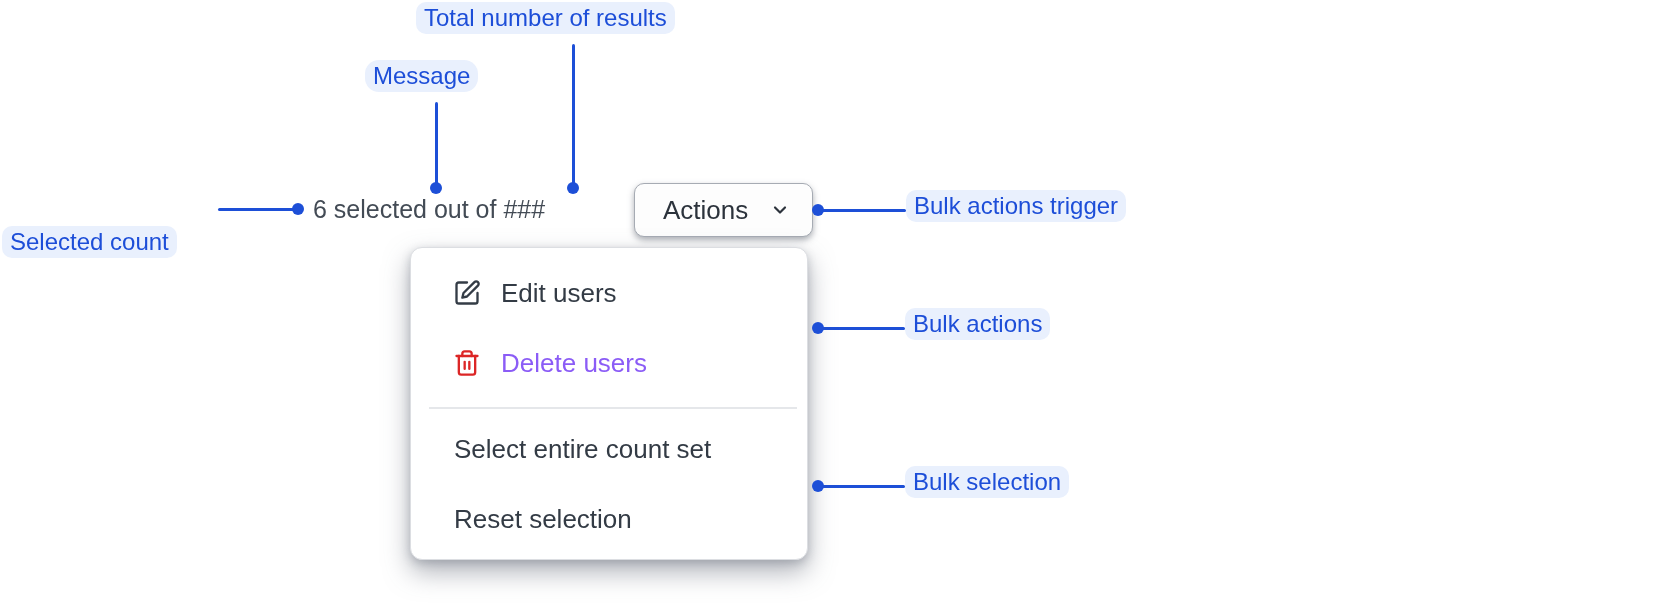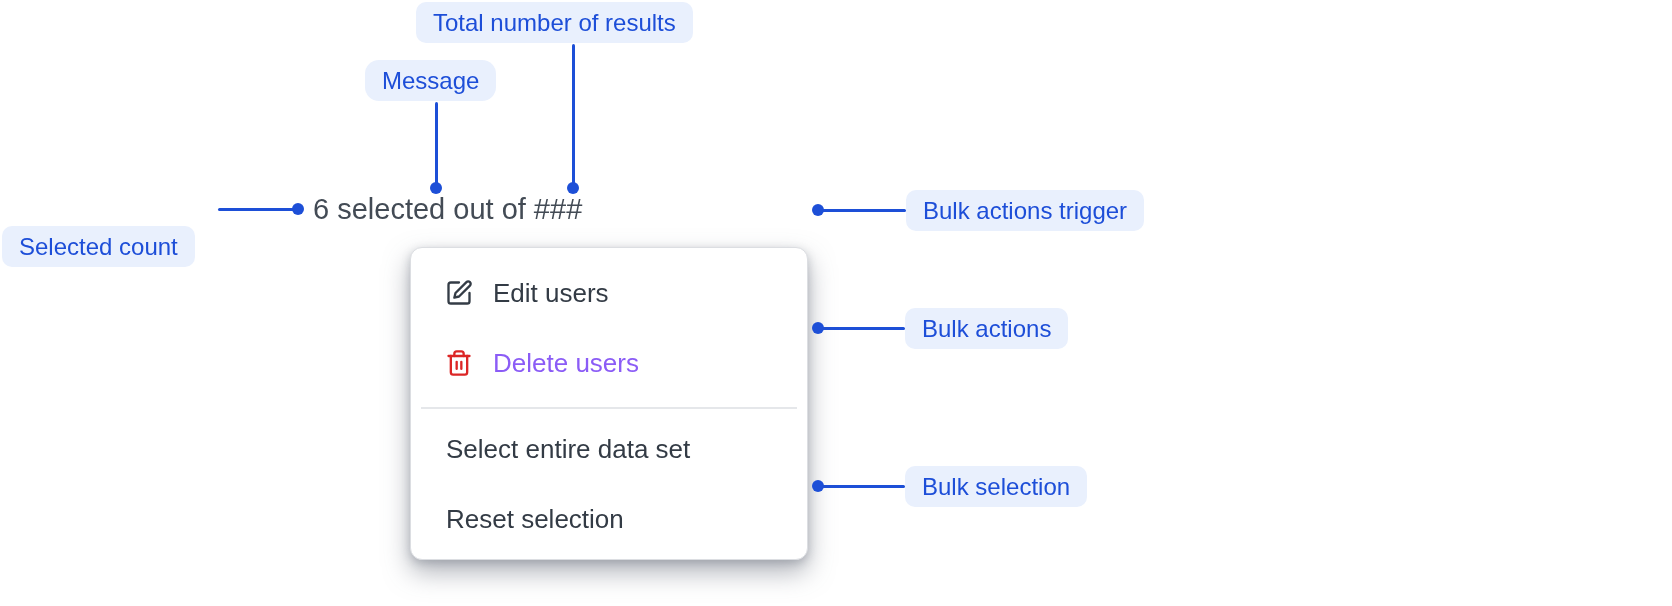--- a/index.html
+++ b/index.html
@@ -7,56 +7,56 @@
     position:relative;
     width:1672px;height:606px;
     background:#ffffff;
     font-family:"Liberation Sans", sans-serif;
     overflow:hidden;
   }
   
   .chip{
     position:absolute;
     display:inline-flex;align-items:center;
-    height:41px;padding:0 17px;
+    height:32px;padding:0 8px;
     background:#e9f0fd;color:#1d4ed8;
     border-radius:10px;
     font-size:24px;font-weight:500;
     white-space:nowrap;line-height:1;
   }
   
   .hline,.vline{position:absolute;background:#1d4fd7;border-radius:2px;}
   .hline{height:3px;}
   .vline{width:3px;}
   .dot{position:absolute;width:12px;height:12px;border-radius:50%;background:#1d4fd7;}
   
   .message{
     position:absolute;left:313px;top:195px;
-    font-size:29px;font-weight:500;color:#434b55;
+    font-size:25px;font-weight:500;color:#434b55;
     white-space:nowrap;line-height:28px;
   }
   
   .actions-btn{
     position:absolute;left:634px;top:183px;
     width:179px;height:54px;
     display:flex;align-items:center;justify-content:space-between;
     padding:0 22px 0 28px;box-sizing:border-box;
     background:#fdfdfd;
     border:1.5px solid #a6abb3;border-radius:10px;
     box-shadow:0 3px 6px rgba(88,94,106,0.5);
     font-family:"Liberation Sans", sans-serif;
     font-size:26px;font-weight:500;color:#2c333c;
     cursor:pointer;
   }
   .actions-btn .chev{display:flex;align-items:center;}
   
   .menu{
     position:absolute;left:410px;top:247px;
     width:398px;box-sizing:border-box;
-    padding:10px 0 4px 0;
+    padding:10px 0 4px 8px;
     background:#ffffff;
     border:1px solid #dcdee2;border-radius:12px;
     box-shadow:0 12px 26px rgba(100,106,120,0.5), 0 3px 8px rgba(100,106,120,0.3);
     text-align:center;
   }
   .mi{
     height:70px;display:flex;align-items:center;
     padding:0 20px 0 34px;
     font-size:26px;font-weight:500;color:#333b45;
     cursor:pointer;white-space:nowrap;
@@ -73,20 +73,28 @@
 
   <div class="hline" style="left:218px;top:208px;width:84px;"></div>
   <div class="vline" style="left:435px;top:102px;height:86px;"></div>
   <div class="vline" style="left:572px;top:44px;height:144px;"></div>
   <div class="hline" style="left:818px;top:209px;width:88px;"></div>
   <div class="hline" style="left:818px;top:327px;width:87px;"></div>
   <div class="hline" style="left:818px;top:485px;width:87px;"></div>
 
   <div class="message">6 selected out of ###</div>
 
+  <button class="actions-btn">
+    <span>Actions</span>
+    <span class="chev">
+      <svg width="20" height="20" viewBox="0 0 24 24" fill="none" stroke="#2c333c" stroke-width="2.6" stroke-linecap="round" stroke-linejoin="round">
+          <path d="m6 9 6 6 6-6"></path>
+        </svg>
+    </span>
+  </button>
 
   <div class="menu">
     <div class="mi">
       <span class="ic">
         <svg width="28" height="28" viewBox="0 0 24 24" fill="none" stroke="currentColor" stroke-width="2" stroke-linecap="round" stroke-linejoin="round">
             <path d="M12 3H5a2 2 0 0 0-2 2v14a2 2 0 0 0 2 2h14a2 2 0 0 0 2-2v-7"></path>
             <path d="M18.375 2.625a2.121 2.121 0 1 1 3 3L12 15l-4 1 1-4Z"></path>
           </svg>
       </span>
       <span>Edit users</span>
@@ -98,21 +106,21 @@
             <path d="M19 6v14a2 2 0 0 1-2 2H7a2 2 0 0 1-2-2V6"></path>
             <path d="M8 6V4a2 2 0 0 1 2-2h4a2 2 0 0 1 2 2v2"></path>
             <line x1="10" y1="11" x2="10" y2="17"></line>
             <line x1="14" y1="11" x2="14" y2="17"></line>
           </svg>
       </span>
       <span>Delete users</span>
     </div>
     <div class="divider"></div>
     <div class="mi" style="padding-left:35px;">
-      <span>Select entire data set</span>
+      <span>Select entire count set</span>
     </div>
     <div class="mi" style="padding-left:35px;">
       <span>Reset selection</span>
     </div>
   </div>
 
   <div class="chip" style="left:416px;top:2px;">Total number of results</div>
   <div class="chip" style="left:365px;top:60px;border-radius:14px;">Message</div>
   <div class="chip" style="left:2px;top:186px;margin-top:40px;">Selected count</div>
   <div class="chip" style="left:905px;top:308px;">Bulk actions</div>

